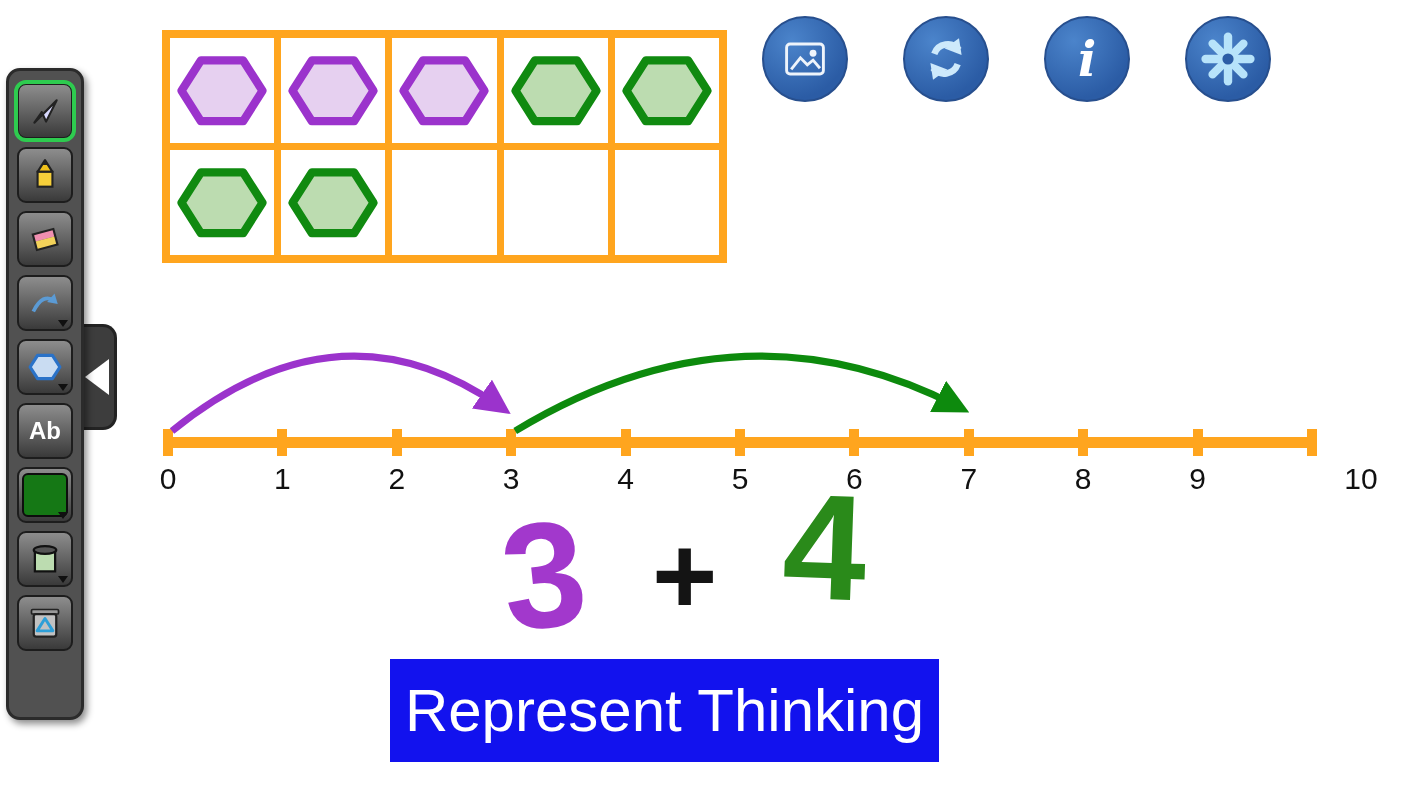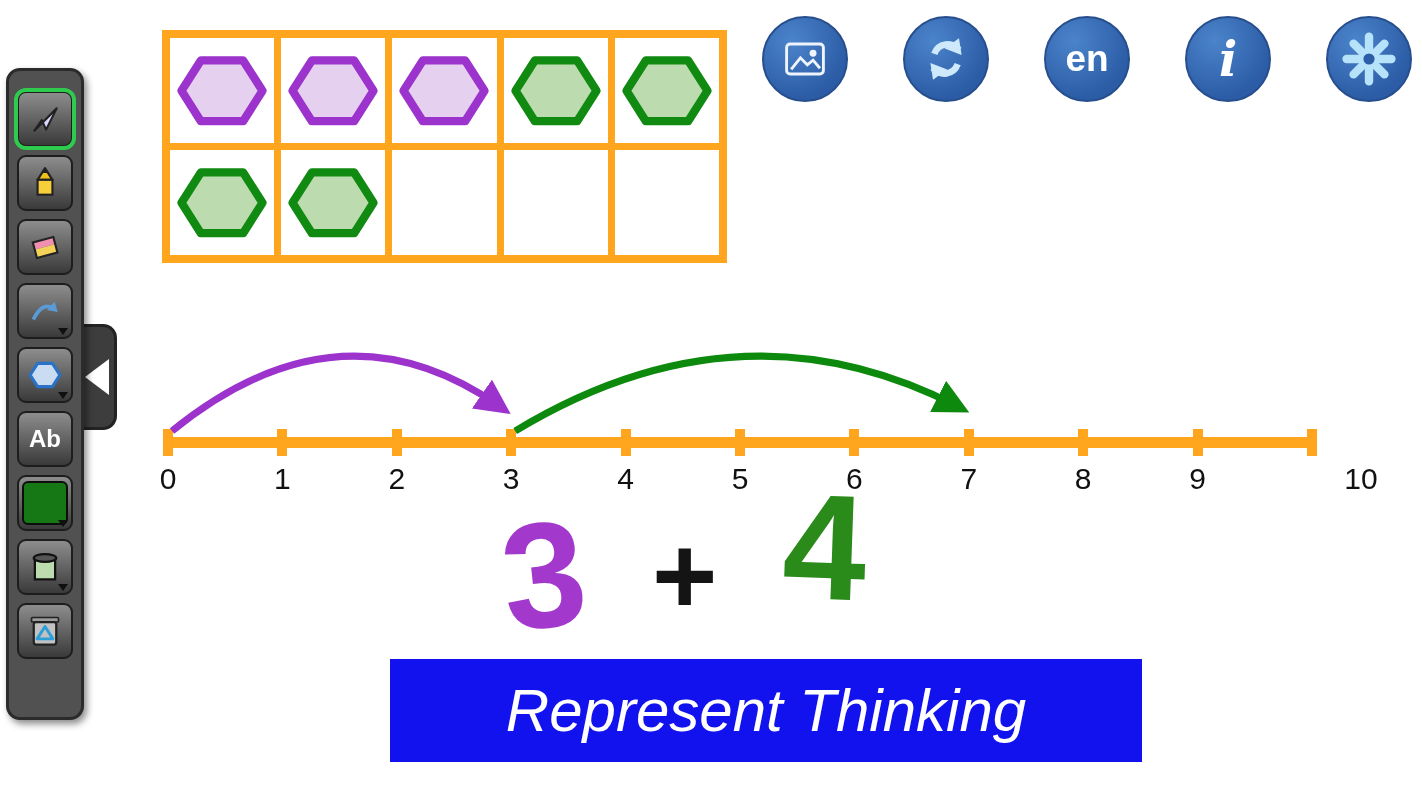--- a/index.html
+++ b/index.html
@@ -2,21 +2,21 @@
 <html><head>
 <meta charset="utf-8">
 <style>
   html,body{margin:0;padding:0;width:1422px;height:800px;}
   body{background:#ffffff;font-family:"Liberation Sans",sans-serif;overflow:hidden;position:relative;}
   .stage{position:absolute;inset:0;}
 
   
   .sidebar{position:absolute;left:6px;top:68px;width:78px;height:652px;background:#515151;
     border:3px solid #2b2b2b;border-radius:14px;box-shadow:3px 4px 7px rgba(0,0,0,.45);
-    display:flex;flex-direction:column;align-items:center;padding-top:20px;gap:8px;
+    display:flex;flex-direction:column;align-items:center;padding-top:12px;gap:8px;
     box-sizing:border-box;z-index:5;}
   .tool{width:56px;height:56px;border-radius:9px;flex:0 0 auto;position:relative;cursor:pointer;
     background:linear-gradient(180deg,#8d8d8d,#3a3a3a);border:2px solid #1d1d1d;
     display:flex;align-items:center;justify-content:center;box-sizing:border-box;}
   .tool.selected{outline:4px solid #2ecb4f;outline-offset:-1px;}
   .tool .dd{position:absolute;right:3px;bottom:2px;width:0;height:0;
     border-left:5px solid transparent;border-right:5px solid transparent;border-top:7px solid #101010;}
   .tool-label{color:#fff;font-weight:bold;font-size:24px;}
   .swatch{width:42px;height:40px;border:2px solid #0d0d0d;border-radius:6px;background:#157815;}
 
@@ -49,22 +49,22 @@
 
   #arcs{position:absolute;left:0;top:0;width:1422px;height:800px;pointer-events:none;}
 
   
   .eq{position:absolute;font-weight:bold;line-height:1;}
   #eq1{left:502px;top:500px;font-size:150px;transform:rotate(-6deg);color:#a238cc;}
   #eqop{left:652px;top:520px;font-size:112px;color:#141414;}
   #eq2{left:783px;top:472px;font-size:150px;transform:rotate(2deg);color:#2a8a1a;}
 
   
-  .banner{position:absolute;left:390px;top:659px;width:752px;height:103px;background:#1212ee;
-    color:#fff;display:flex;align-items:center;justify-content:center;font-size:60px;font-style:italic;}
+  .banner{position:absolute;left:390px;top:659px;width:549px;height:103px;background:#1212ee;
+    color:#fff;display:flex;align-items:center;justify-content:center;font-size:60px;}
 </style>
 </head>
 <body>
 
 <div class="stage">
 
   <div class="sidebar">
     <div class="tool selected">
       <svg width="34" height="34" viewBox="0 0 32 32">
         <polygon points="6,27 27,6 17,26 13,17" fill="#d9d9ff" stroke="#222" stroke-width="2" stroke-linejoin="round"></polygon>
@@ -177,23 +177,20 @@
     </div>
     <div class="hbtn">
       <svg width="52" height="52" viewBox="0 0 40 40">
         <g fill="none" stroke="#cde9fb" stroke-width="5">
           <path d="M11,16 A11,11 0 0 1 30,13"></path>
           <path d="M29,24 A11,11 0 0 1 10,27"></path>
         </g>
         <polygon points="30,4 32,17 19,12" fill="#cde9fb"></polygon>
         <polygon points="10,36 8,23 21,28" fill="#cde9fb"></polygon>
       </svg>
-    </div>
-    <div class="hbtn">
-      <span class="txt">en</span>
     </div>
     <div class="hbtn">
       <span class="itxt">i</span>
     </div>
     <div class="hbtn">
       <svg width="56" height="56" viewBox="0 0 40 40">
         <g stroke="#b7e3fa" stroke-width="6" stroke-linecap="round">
           <line x1="20" y1="4" x2="20" y2="36"></line>
           <line x1="4" y1="20" x2="36" y2="20"></line>
           <line x1="9" y1="9" x2="31" y2="31"></line>

